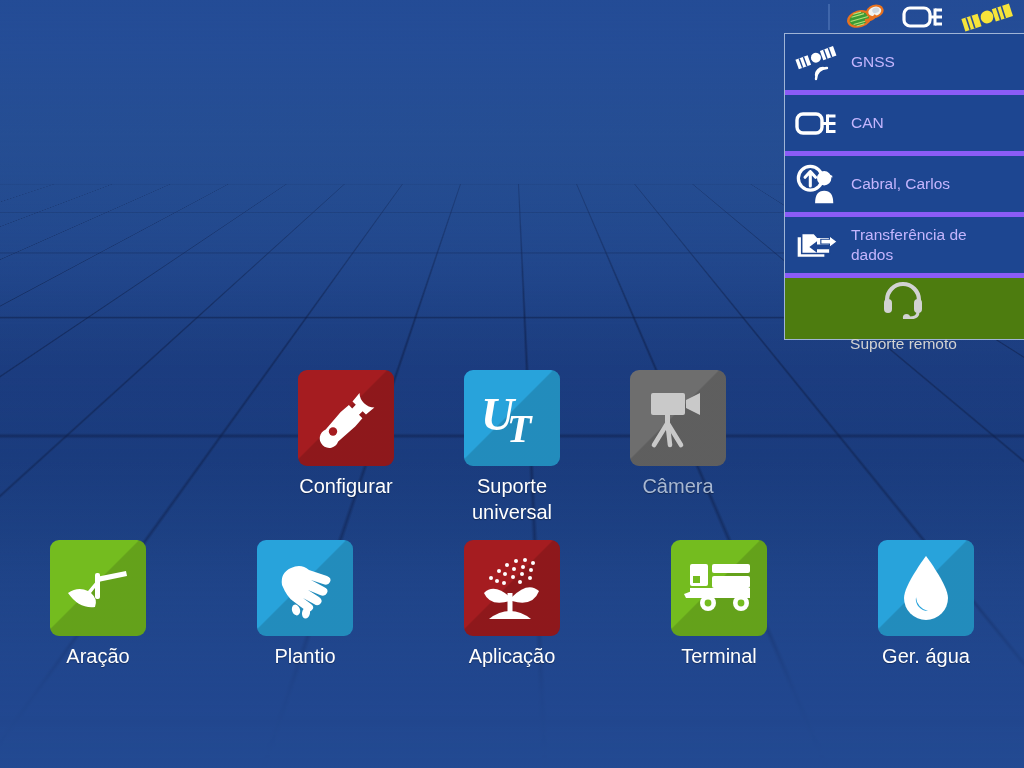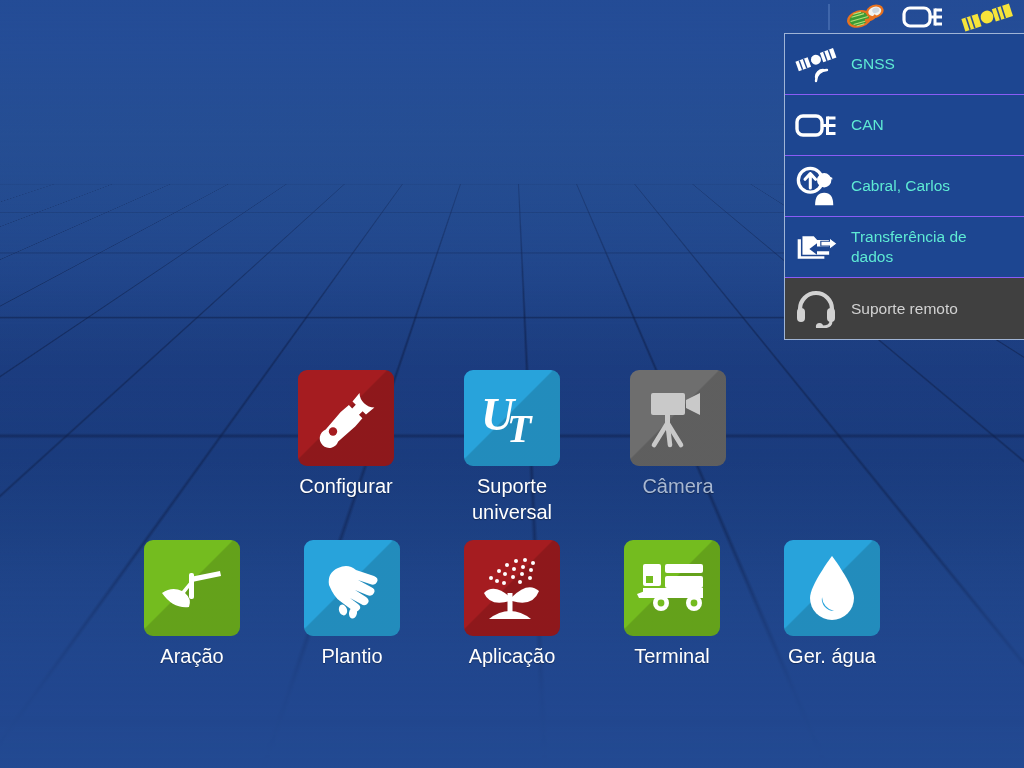--- a/index.html
+++ b/index.html
@@ -81,49 +81,50 @@
     border-right: none;
     background: #1d4691;
   }
   .menu-item {
     display: flex;
     align-items: center;
     gap: 12px;
     height: 61px;
     padding: 0 12px 0 10px;
     background: #1d4691;
-    border-bottom: 1px solid #8b5cf6;
-    color: #5eead4;
+    border-bottom: 5px solid #8b5cf6;
+    color: #c4b5fd;
     font-size: 15.5px;
   }
   .menu-item:last-child { border-bottom: none; }
   .menu-item.disabled {
-    background: #404040;
+    background: #4d7c0f;
     color: #d2d2d2;
+    flex-direction: column;
   }
   .menu-item .mi-icon {
     flex: 0 0 44px;
     width: 44px; height: 44px;
     display: flex; align-items: center; justify-content: center;
   }
   .menu-item .mi-label { line-height: 1.28; }
 
   
   #app-grid {
     position: absolute;
     left: 0; right: 0;
     top: 370px;
     z-index: 10;
   }
   .app-row {
     display: flex;
     justify-content: center;
   }
   .app-row.row-1 { gap: 69px; padding-left: 0px; }
-  .app-row.row-2 { gap: 63px; margin-top: 14px; }
+  .app-row.row-2 { gap: 110px; margin-top: 14px; }
 
   .app-cell {
     width: 97px;
     display: flex;
     flex-direction: column;
     align-items: center;
   }
   .tile {
     position: relative;
     width: 96px; height: 96px;

